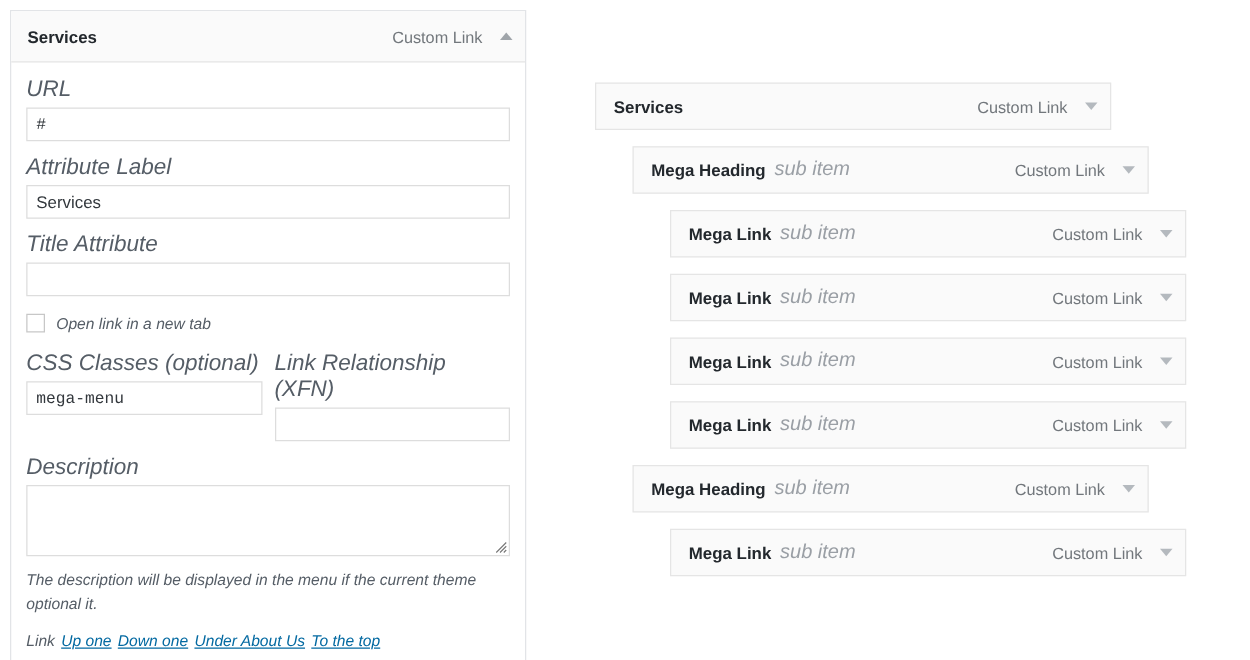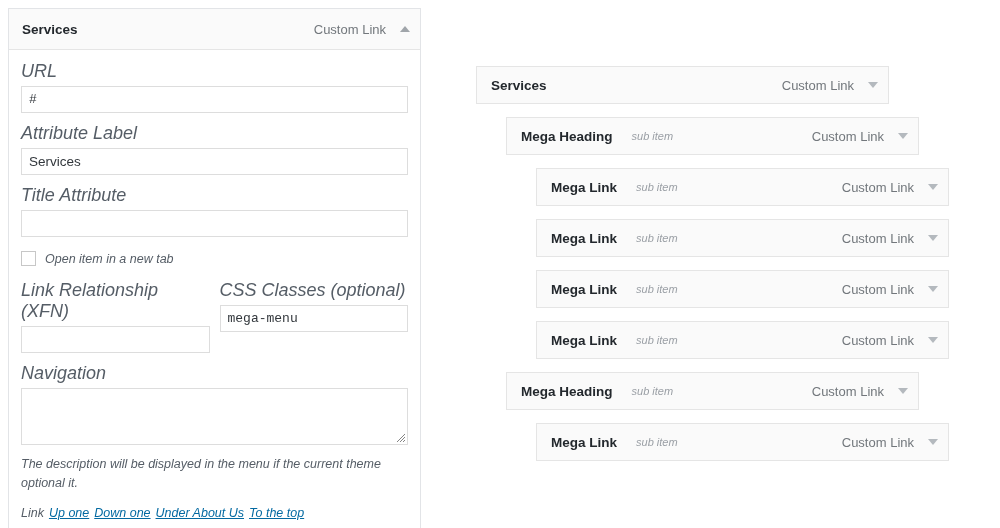--- a/index.html
+++ b/index.html
@@ -189,23 +189,23 @@
     align-items: center;
     padding: 0 10px 0 14px;
   }
   .menu-row .row-title {
     font-weight: bold;
     font-size: 13.5px;
     color: #23282d;
   }
   .menu-row .row-sub {
     font-style: italic;
-    font-size: 11px;
+    font-size: 16px;
     color: #9a9fa5;
-    margin-left: 19px;
+    margin-left: 7px;
     flex: 1;
   }
   .menu-row .row-type {
     font-size: 13px;
     color: #72777c;
     margin-right: 14px;
   }
 </style>
 </head>
 <body>
@@ -230,36 +230,36 @@
       <input class="text-input sans" type="text" value="Services" style="">
     </div>
 
     <div class="field-block">
       <span class="field-label">Title Attribute</span>
       <input class="text-input sans" type="text" value="" style="">
     </div>
 
     <div class="checkbox-row">
       <span class="cbox"></span>
-      <span class="cb-label">Open item in a new tab</span>
+      <span class="cb-label">Open link in a new tab</span>
     </div>
 
     <div class="two-col field-block">
+      <div>
+        <span class="field-label">CSS Classes (optional)</span>
+        <input class="text-input" type="text" value="mega-menu" style="">
+      </div>
       <div>
         <span class="field-label">Link Relationship (XFN)</span>
         <input class="text-input" type="text" value="" style="">
       </div>
-      <div>
-        <span class="field-label">CSS Classes (optional)</span>
-        <input class="text-input" type="text" value="mega-menu" style="">
-      </div>
     </div>
 
     <div class="field-block" style="position:relative">
-      <span class="field-label">Navigation</span>
+      <span class="field-label">Description</span>
       <textarea id="description-area" style=""></textarea>
       <svg class="resize-grip" viewBox="0 0 10 10">
         <path d="M9 1 L1 9 M9 4 L4 9 M9 7 L7 9" stroke="#777" stroke-width="0.9" fill="none"></path>
       </svg>
     </div>
 
     <p class="help-text">The description will be displayed in the menu if the current theme optional it.</p>
 
     <div class="move-row">
       <span>Link</span><a href="#">Up one</a><a href="#">Down one</a><a href="#">Under About Us</a><a href="#">To the top</a>

